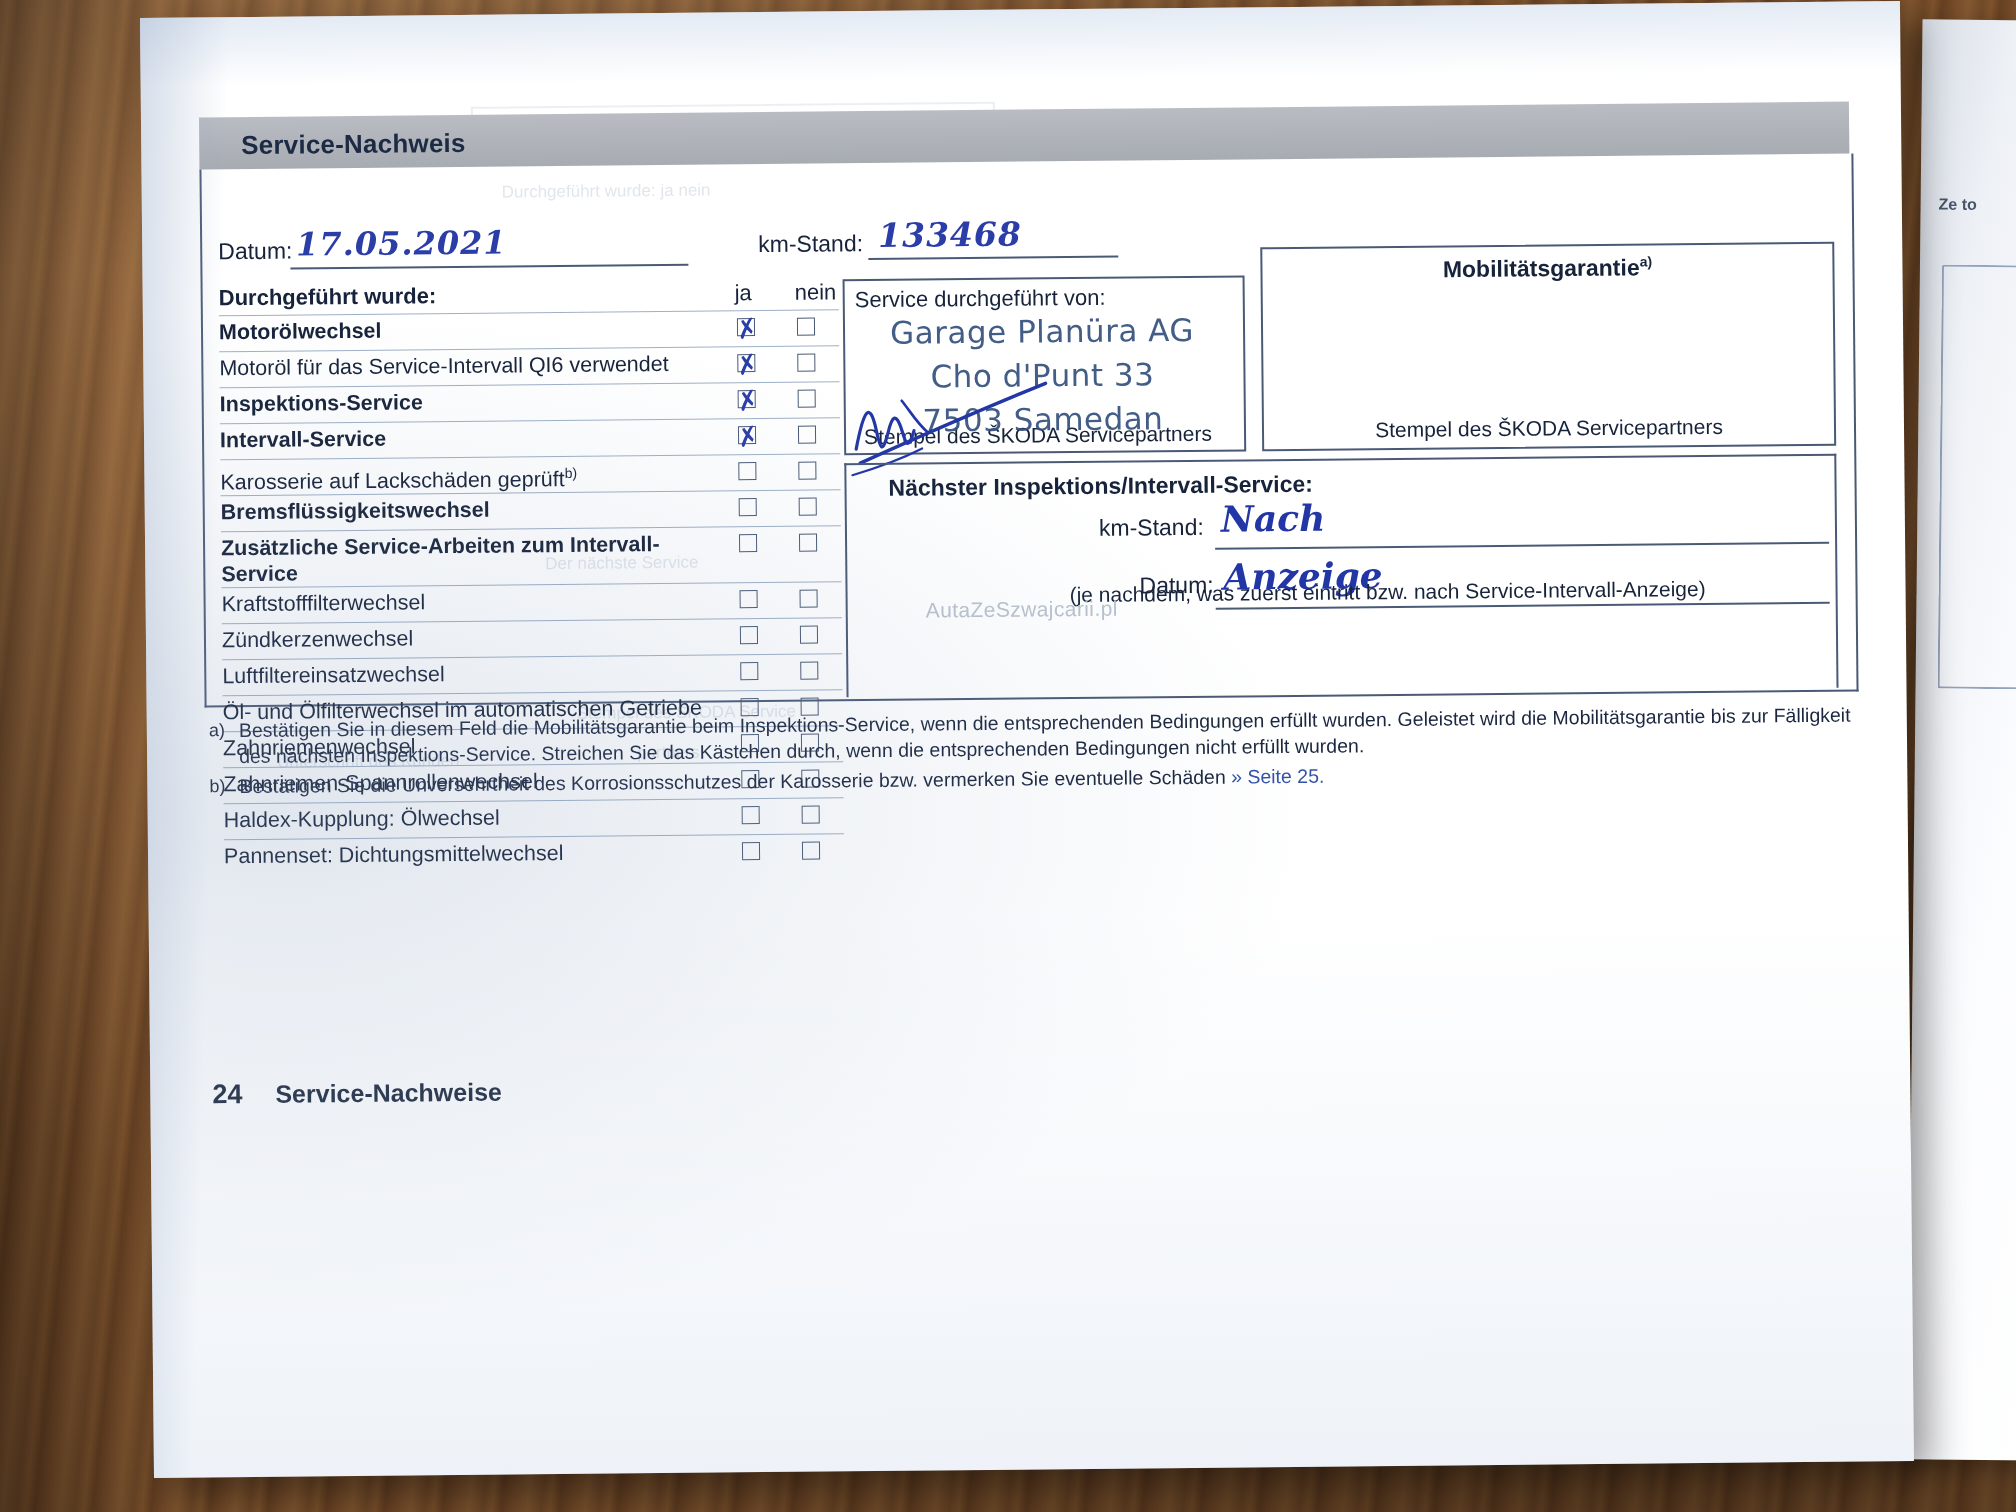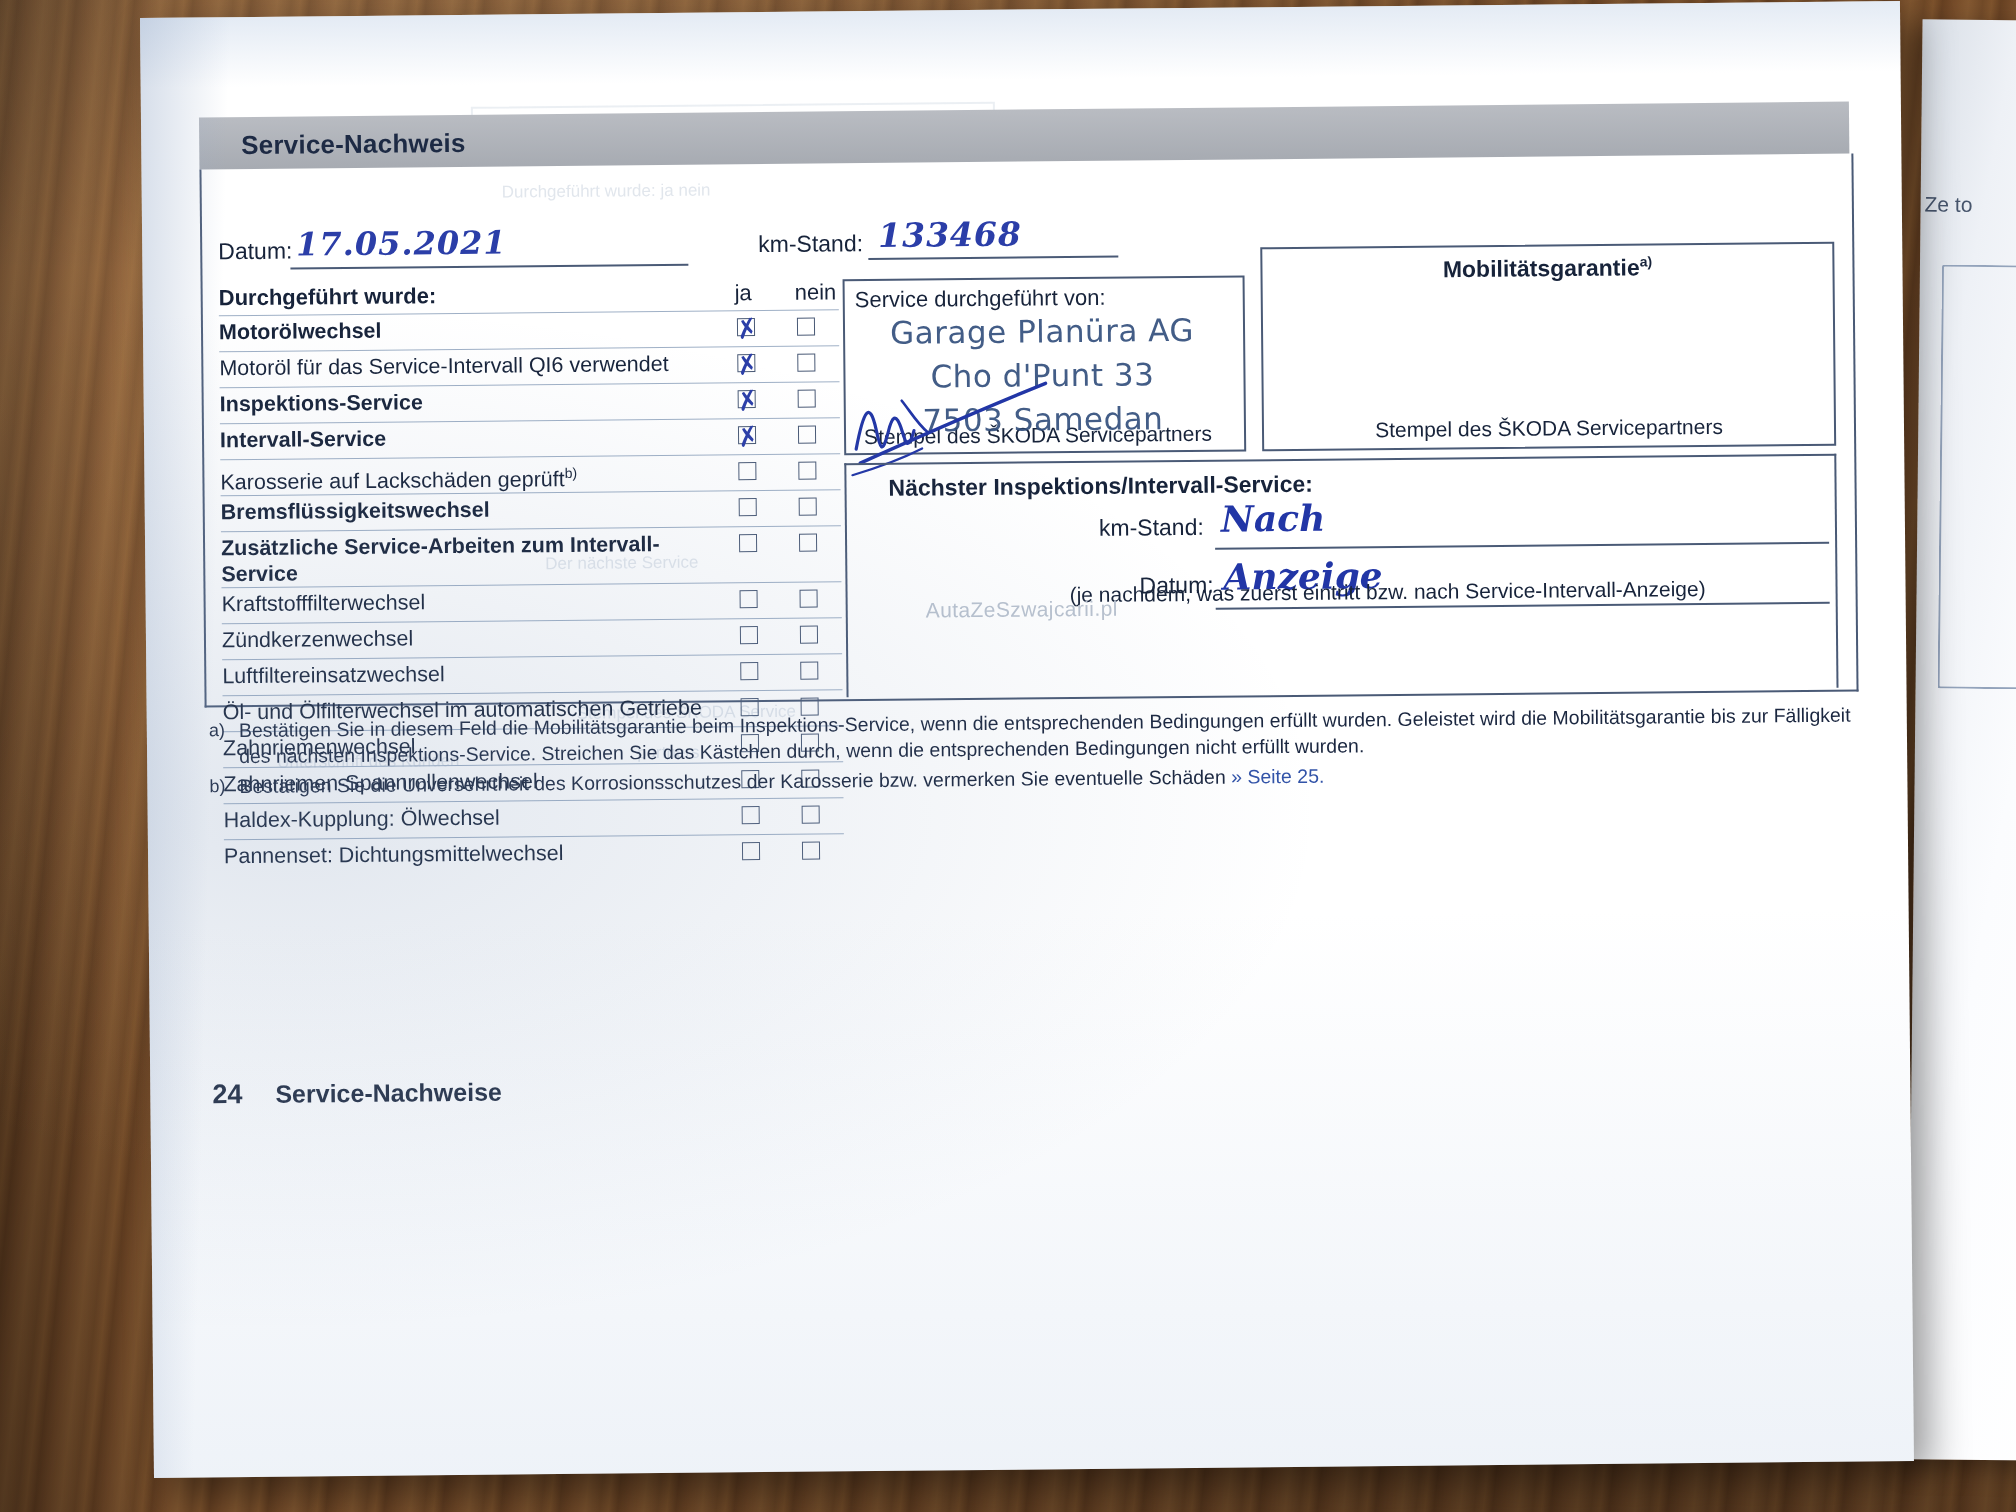--- a/index.html
+++ b/index.html
@@ -49,26 +49,27 @@
     left: 1915px;
     top: 20px;
     width: 130px;
     height: 1440px;
     background: linear-gradient(100deg, #d8dee6 0%, #eef1f6 25%, #fbfcfe 60%, #ffffff 100%);
     transform: rotate(0.6deg);
     box-shadow: -6px 8px 26px rgba(0,0,0,0.35);
   }
   #right-page .rp-text {
     position: absolute;
-    left: 4px;
+    left: 18px;
     top: 170px;
-    font-size: 21px;
+    font-size: 16px;
     color: #2b3b55;
     line-height: 30px;
     opacity: 0.85;
+    font-weight: bold;
   }
   #right-page .rp-box {
     position: absolute;
     left: 22px;
     top: 245px;
     width: 120px;
     height: 420px;
     border: 2px solid #93a3bb;
     border-right: none;
     border-radius: 3px 0 0 3px;

